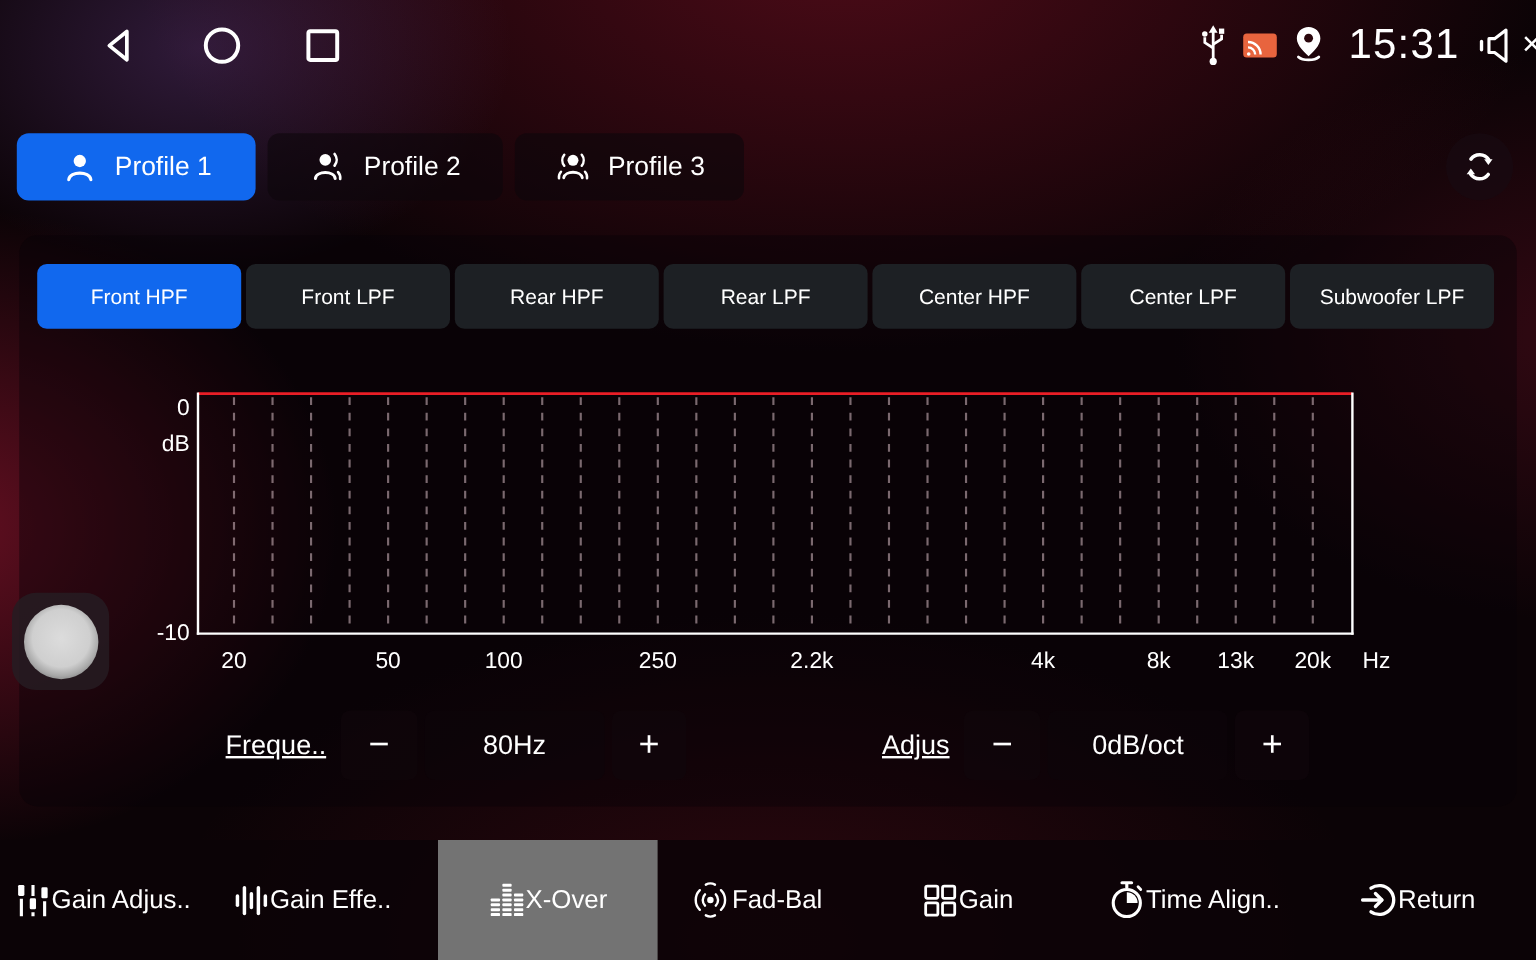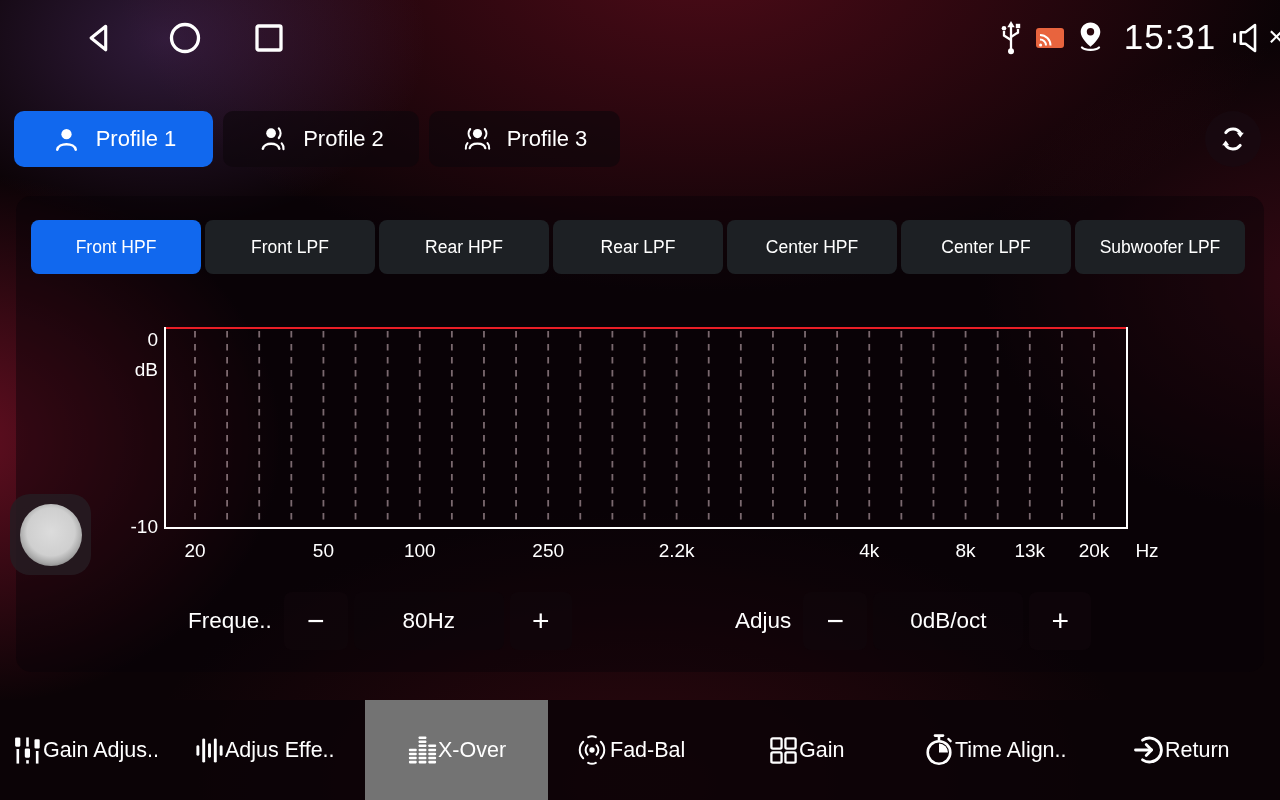--- a/index.html
+++ b/index.html
@@ -36,21 +36,21 @@
     background:rgba(8,3,8,0.42);}
   .filter-tabs{position:absolute;left:15px;top:24px;display:flex;gap:4px;}
   .filter-tab{width:170px;height:54px;border-radius:8px;background:#1d2024;color:#fff;
     display:flex;align-items:center;justify-content:center;font-size:17.5px;}
   .filter-tab.active{background:#1168ee;}
   .chart-wrap{position:absolute;left:109px;top:122px;}
   .chart-wrap text{font-family:"Liberation Sans",sans-serif;fill:#fff;font-size:19px;}
   
   .ctl-group{position:absolute;top:396px;height:58px;display:flex;gap:6px;align-items:center;}
   .ctl-freq{left:172px;} .ctl-slope{left:719px;}
-  .ctl-label{font-size:22.5px;margin-right:6px;white-space:nowrap;}
+  .ctl-label{font-size:22.5px;margin-right:6px;white-space:nowrap;text-decoration:underline;}
   .ctl-btn{width:64px;height:58px;border-radius:8px;background:rgba(16,7,12,0.62);
     display:flex;align-items:center;justify-content:center;font-size:30px;font-weight:400;}
   .ctl-btn.plus{width:62px;}
   .ctl-value{width:150px;height:58px;border-radius:8px;background:rgba(13,5,10,0.62);
     display:flex;align-items:center;justify-content:center;font-size:22.5px;}
   
   .knob{position:absolute;left:10px;top:494px;width:81px;height:81px;border-radius:20px;
     background:rgba(38,28,34,0.85);display:flex;align-items:center;justify-content:center;}
   .knob-ball{width:62px;height:62px;border-radius:50%;
     background:radial-gradient(circle at 50% 45%, #dcdcdc 0%, #cfcfcf 52%, #a8a8a8 68%, #6f6f6f 84%, #413a40 100%);}
@@ -253,21 +253,21 @@
   </div>
 
   <div class="nav-item nav-sound">
     <svg width="31" height="31" viewBox="0 0 32 32">
       <line x1="4" y1="12" x2="4" y2="20" stroke="#fff" stroke-width="3" stroke-linecap="round"></line>
       <line x1="10" y1="5" x2="10" y2="27" stroke="#fff" stroke-width="3" stroke-linecap="round"></line>
       <line x1="16" y1="10" x2="16" y2="22" stroke="#fff" stroke-width="3" stroke-linecap="round"></line>
       <line x1="22" y1="5" x2="22" y2="27" stroke="#fff" stroke-width="3" stroke-linecap="round"></line>
       <line x1="28" y1="12" x2="28" y2="20" stroke="#fff" stroke-width="3" stroke-linecap="round"></line>
     </svg>
-    <span>Adjus Effe..</span>
+    <span>Gain Effe..</span>
   </div>
 
   <div class="nav-item nav-xover">
     <svg width="31" height="31" viewBox="0 0 32 32" id="eq-icon">
         <rect x="2" y="26.7" width="8" height="2.6" rx="0.8" fill="#fff"></rect>
         <rect x="2" y="22.5" width="8" height="2.6" rx="0.8" fill="#fff"></rect>
         <rect x="2" y="18.299999999999997" width="8" height="2.6" rx="0.8" fill="#fff"></rect>
         <rect x="2" y="14.099999999999998" width="8" height="2.6" rx="0.8" fill="#fff"></rect>
         <rect x="12" y="26.7" width="8" height="2.6" rx="0.8" fill="#fff"></rect>
         <rect x="12" y="22.5" width="8" height="2.6" rx="0.8" fill="#fff"></rect>

